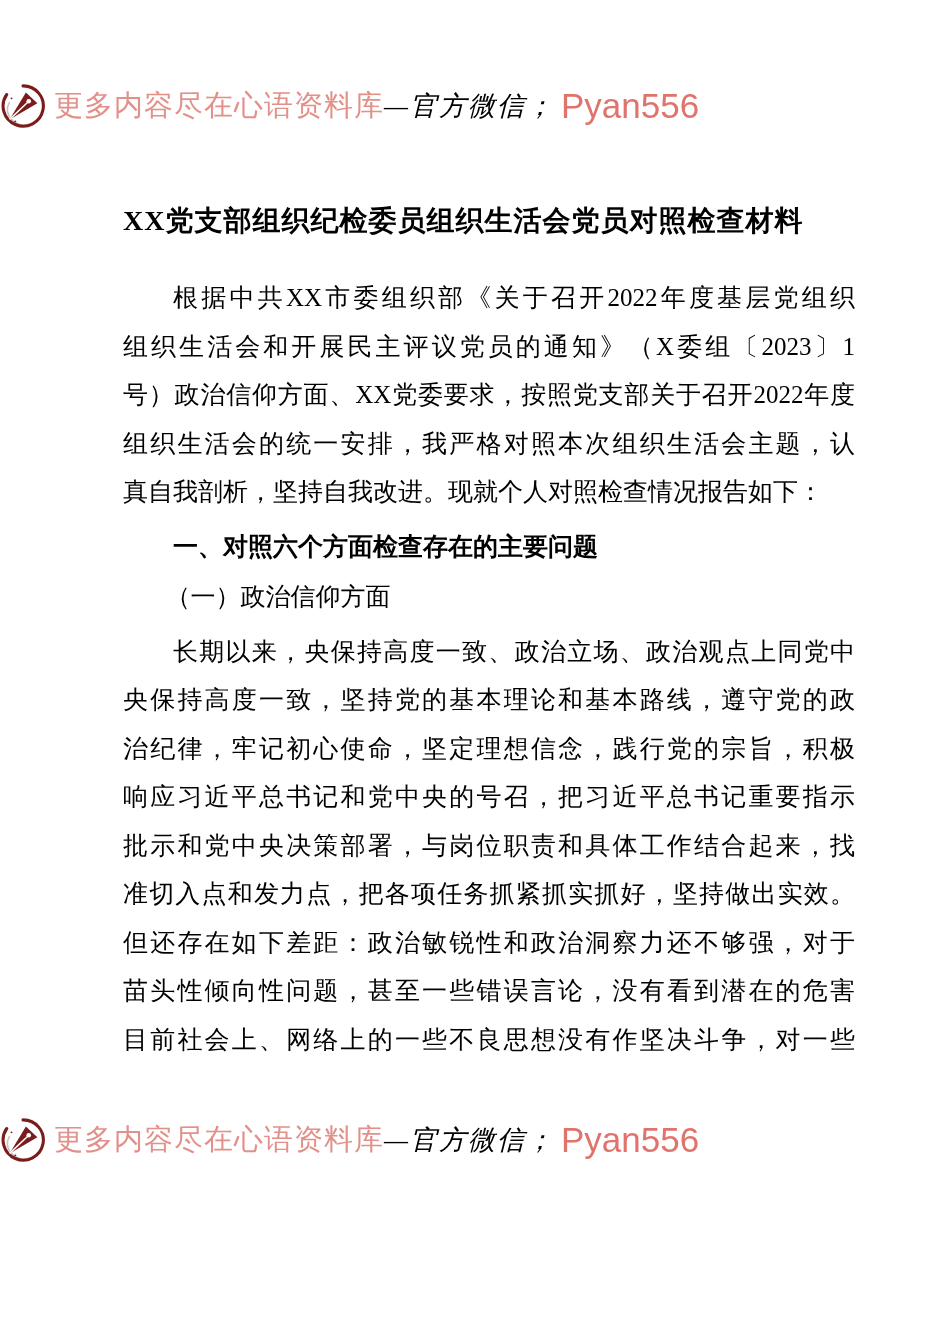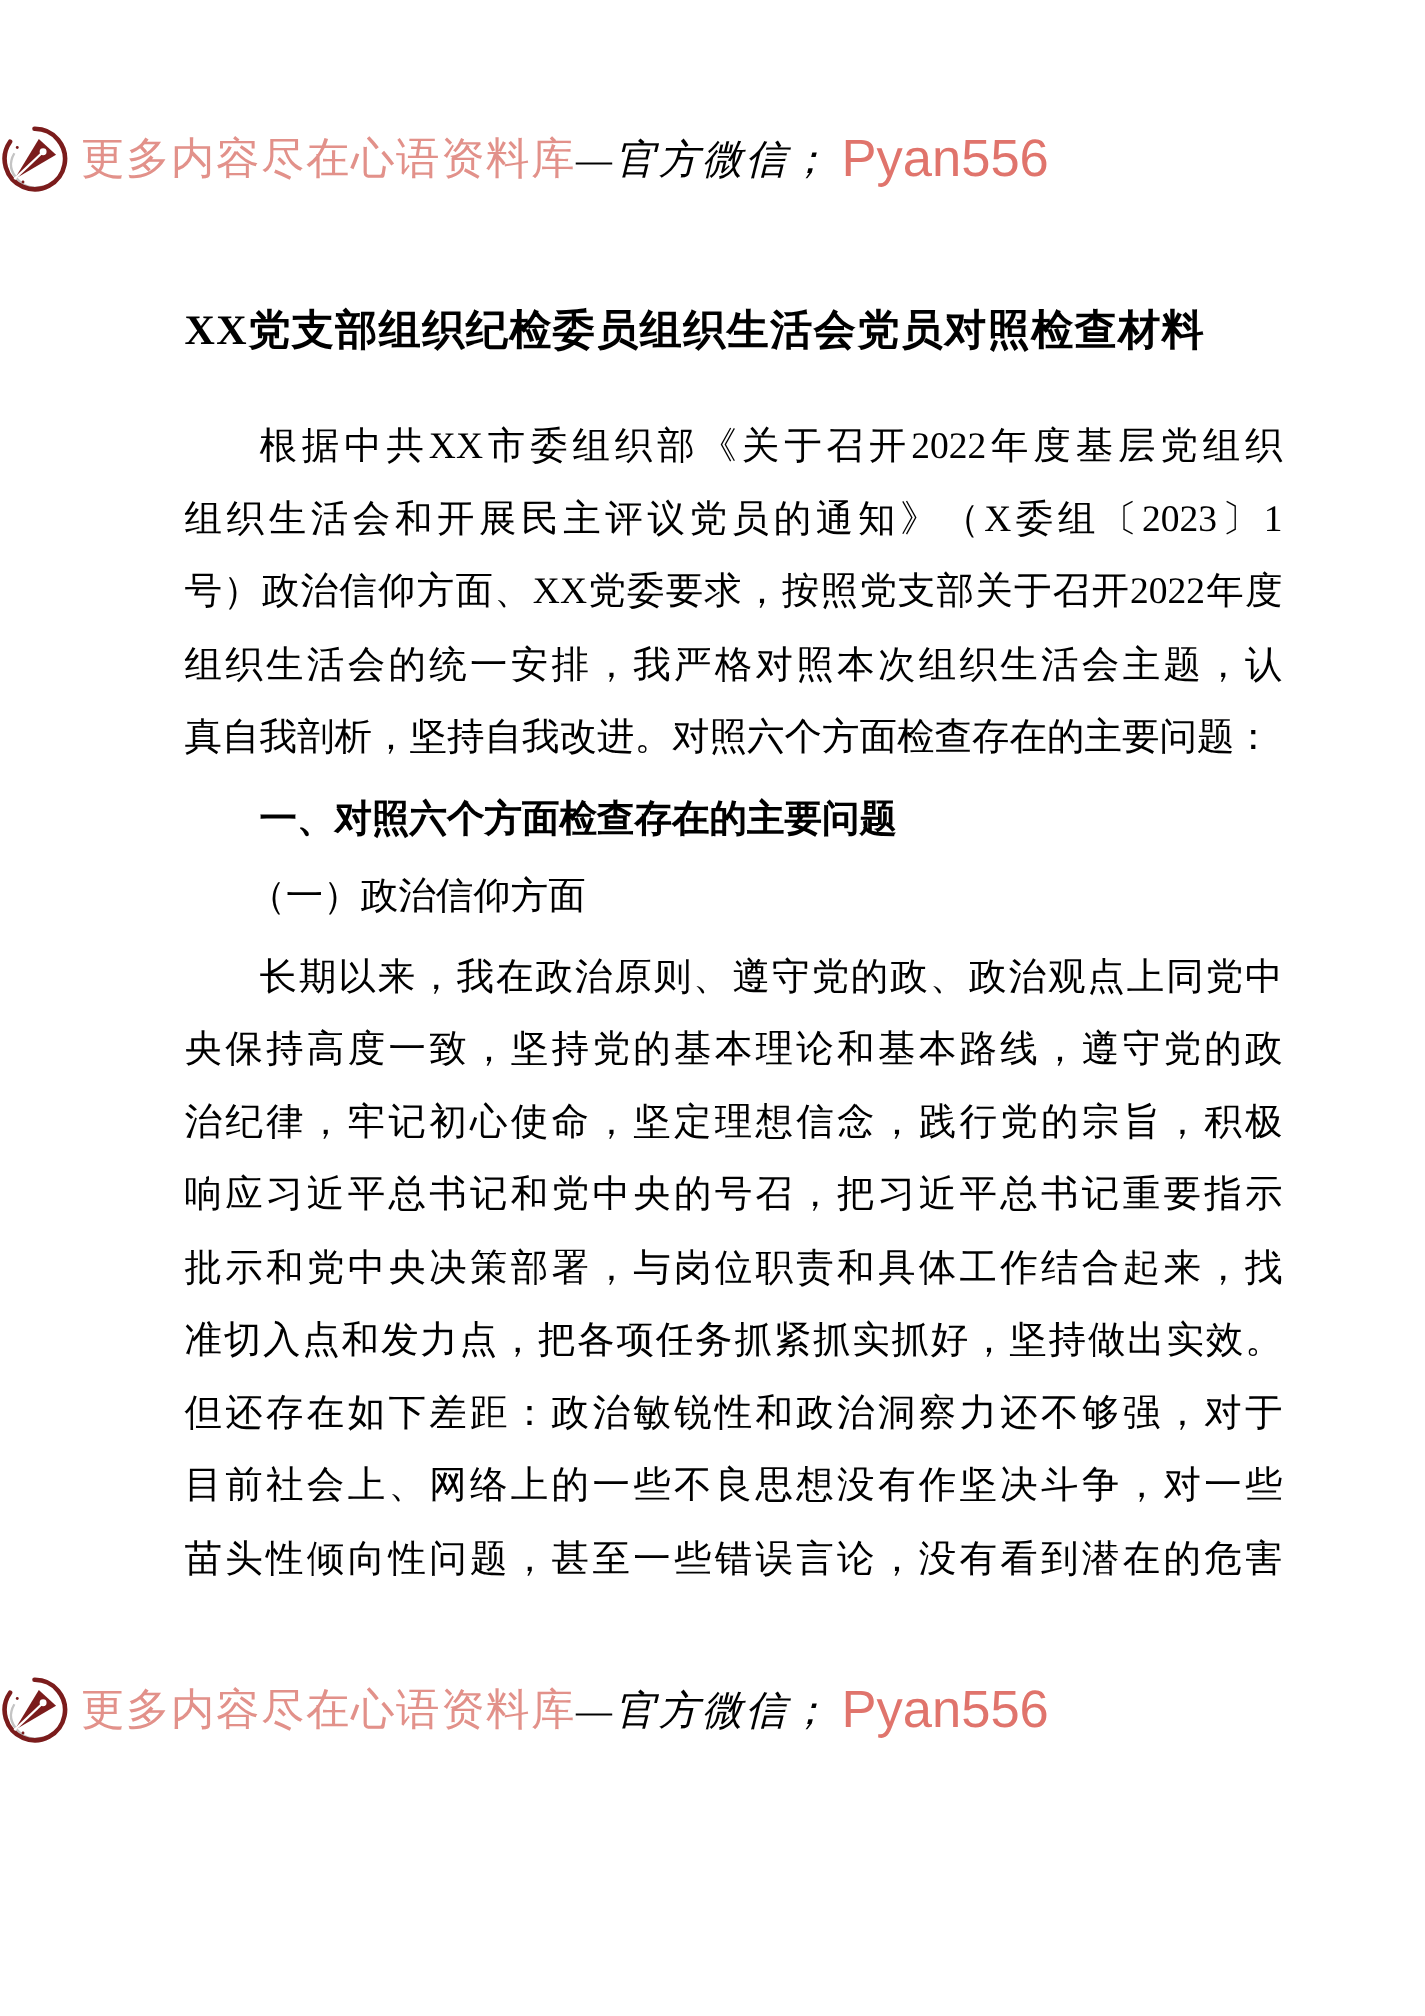--- a/index.html
+++ b/index.html
@@ -100,34 +100,34 @@
     <span class="brand-id">Pyan556</span>
   </div>
 
   <div class="doc-title">XX党支部组织纪检委员组织生活会党员对照检查材料</div>
 
   <div class="content">
     <div class="line indent">根据中共XX市委组织部《关于召开2022年度基层党组织</div>
     <div class="line">组织生活会和开展民主评议党员的通知》（X委组〔2023〕1</div>
     <div class="line">号）政治信仰方面、XX党委要求，按照党支部关于召开2022年度</div>
     <div class="line">组织生活会的统一安排，我严格对照本次组织生活会主题，认</div>
-    <div class="line para-end">真自我剖析，坚持自我改进。对照六个方面检查存在的主要问题：</div>
+    <div class="line para-end">真自我剖析，坚持自我改进。现就个人对照检查情况报告如下：</div>
 
     <div class="h1">一、对照六个方面检查存在的主要问题</div>
     <div class="h2">（一）政治信仰方面</div>
 
-    <div class="line indent">长期以来，我在政治原则、遵守党的政、政治观点上同党中</div>
+    <div class="line indent">长期以来，央保持高度一致、政治立场、政治观点上同党中</div>
     <div class="line">央保持高度一致，坚持党的基本理论和基本路线，遵守党的政</div>
     <div class="line">治纪律，牢记初心使命，坚定理想信念，践行党的宗旨，积极</div>
     <div class="line">响应习近平总书记和党中央的号召，把习近平总书记重要指示</div>
     <div class="line">批示和党中央决策部署，与岗位职责和具体工作结合起来，找</div>
     <div class="line">准切入点和发力点，把各项任务抓紧抓实抓好，坚持做出实效。</div>
     <div class="line">但还存在如下差距：政治敏锐性和政治洞察力还不够强，对于</div>
+    <div class="line">苗头性倾向性问题，甚至一些错误言论，没有看到潜在的危害</div>
     <div class="line">目前社会上、网络上的一些不良思想没有作坚决斗争，对一些</div>
-    <div class="line">苗头性倾向性问题，甚至一些错误言论，没有看到潜在的危害</div>
   </div>
 
   <div class="brand-line footer-brand">
     <svg class="brand-logo" viewBox="0 0 48 48" aria-hidden="true">
       <path d="M10 20 Q4 30 13 39 Q20 46 30 43" fill="none" stroke="#c4c4c4" stroke-width="1.6"></path>
       <path d="M24 3 A 21 21 0 1 1 7 12" fill="none" stroke="#7b1c1c" stroke-width="3.2" stroke-linecap="round"></path>
       <path d="M10 38 L27 10 L39 21 Z" fill="#7b1c1c"></path>
       <path d="M10 38 L29.5 19.5" stroke="#ffffff" stroke-width="1.6" fill="none"></path>
       <circle cx="30" cy="19" r="2.4" fill="#ffffff"></circle>
       <circle cx="12" cy="16" r="1" fill="#7b1c1c"></circle>

